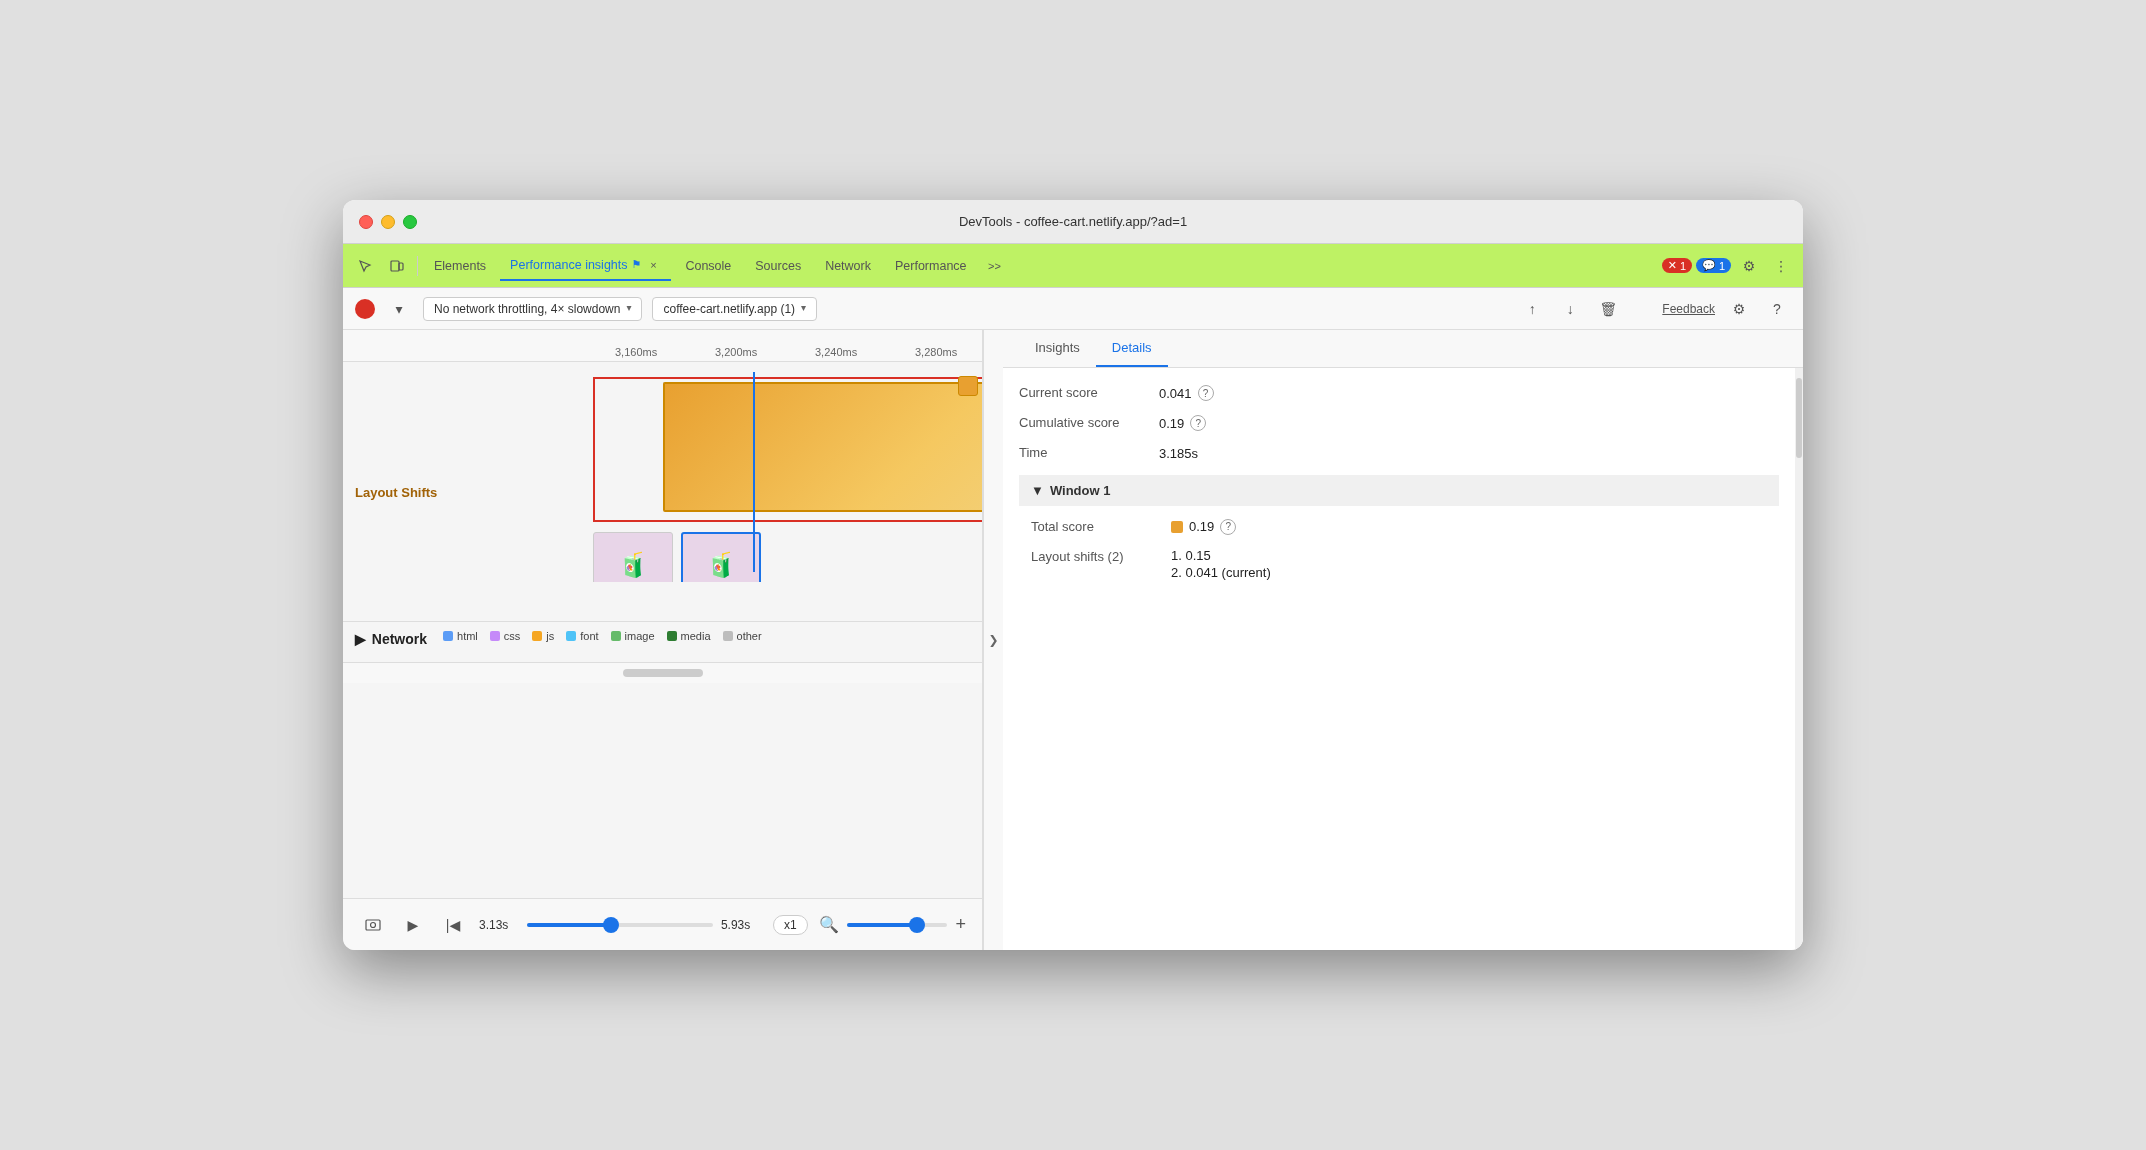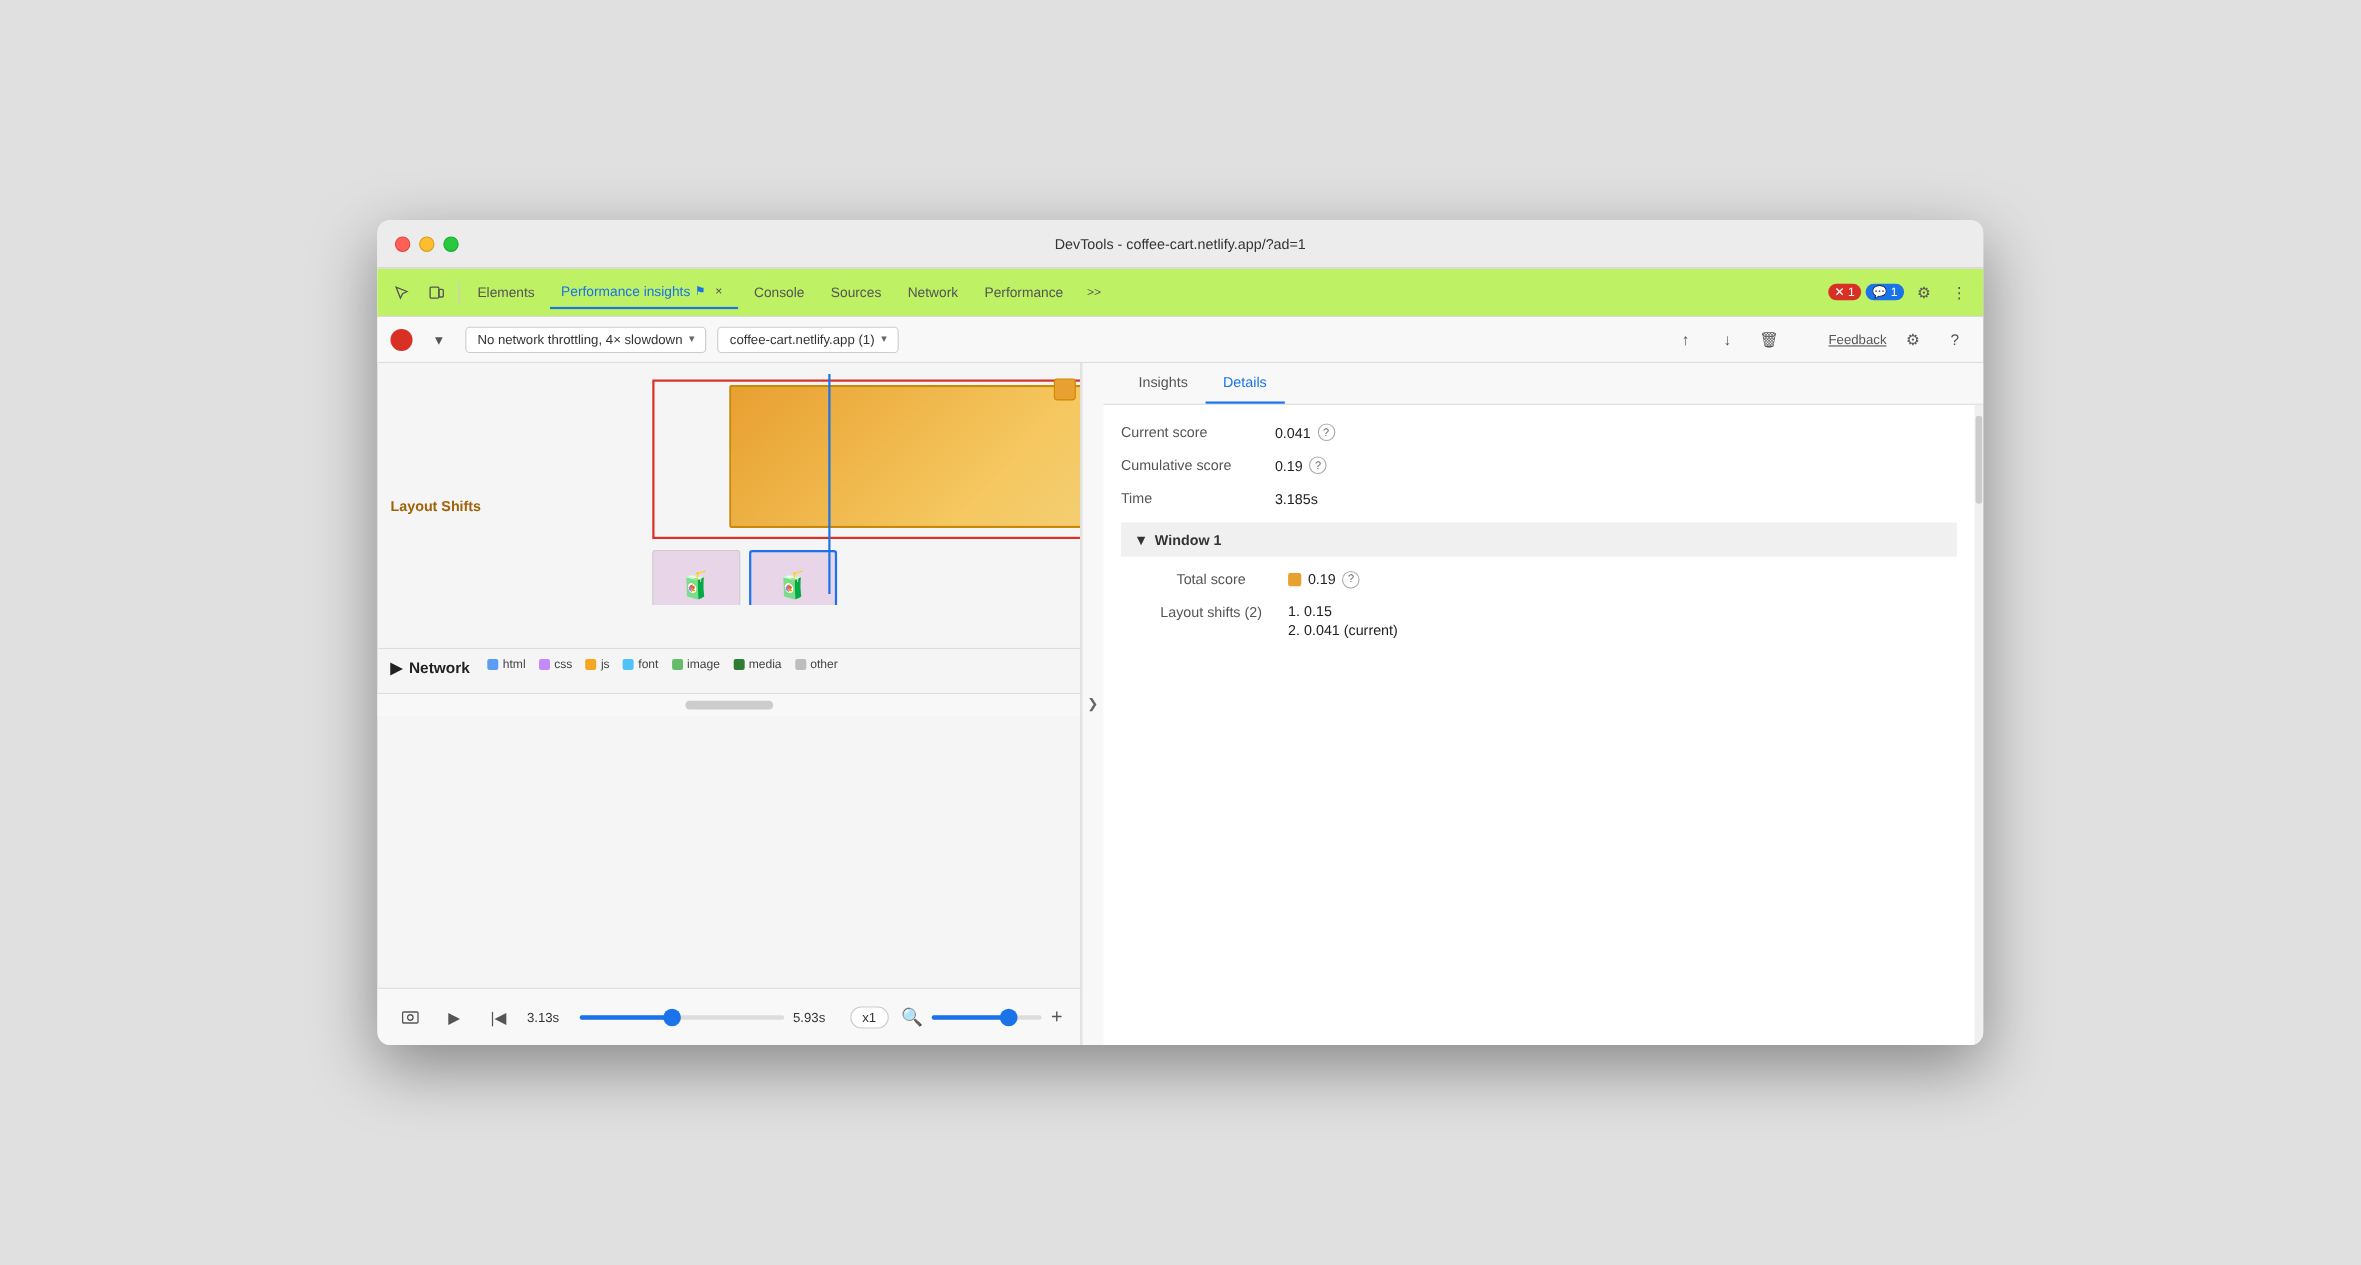--- a/index.html
+++ b/index.html
@@ -587,20 +587,28 @@
     <span style="width:20px;"></span>
     <a href="#" style="font-size:12px;color:#555;text-decoration:underline;">Feedback</a>
     <button class="toolbar-icon-btn">⚙</button>
     <button class="toolbar-icon-btn">?</button>
   </div>
 
   <div class="main-area">
 
     <div class="left-panel">
 
+      <div class="timeline-header">
+        <span style="margin-left:240px;position:relative;flex:1;display:flex;">
+          <span class="time-marker" style="left:20px;">3,160ms</span>
+          <span class="time-marker" style="left:120px;">3,200ms</span>
+          <span class="time-marker" style="left:220px;">3,240ms</span>
+          <span class="time-marker" style="left:320px;">3,280ms</span>
+        </span>
+      </div>
 
       <div class="timeline-content">
 
         <div class="layout-shifts-section" style="height:260px;position:relative;border-bottom:1px solid #ddd;">
           <span class="section-label">Layout Shifts</span>
 
           <div style="position:absolute;top:14px;right:4px;width:20px;height:20px;background:#e8a030;border-radius:3px;border:1px solid #cc8800;z-index:20;"></div>
 
           <div class="layout-shifts-vis">
 
@@ -719,21 +727,21 @@
           <div class="detail-row">
             <div class="detail-label">Time</div>
             <div class="detail-value">3.185s</div>
           </div>
 
           <div class="window1-section">
             <span>▼</span>
             <span>Window 1</span>
           </div>
 
-          <div class="window1-details" style="padding:0 0 0 12px;text-align:center;">
+          <div class="window1-details" style="padding:0 0 0 12px;">
             <div class="detail-row">
               <div class="detail-label">Total score</div>
               <div class="detail-value">
                 <span class="orange-square"></span>
                 <span>0.19</span>
                 <span class="help-icon">?</span>
               </div>
             </div>
             <div class="detail-row">
               <div class="detail-label">Layout shifts (2)</div>

